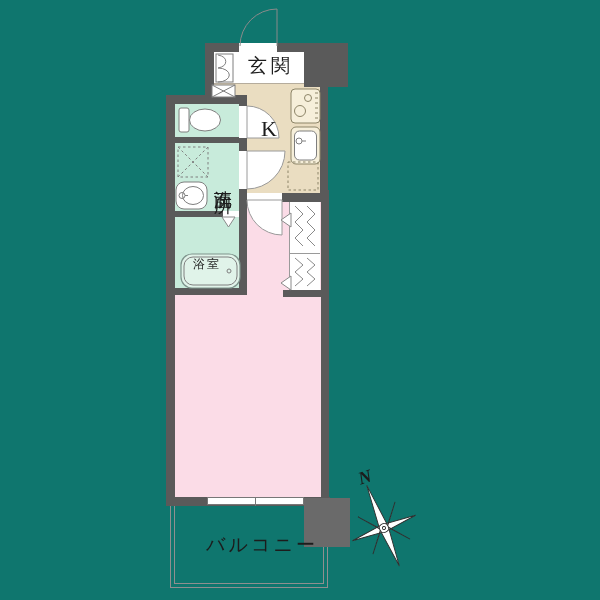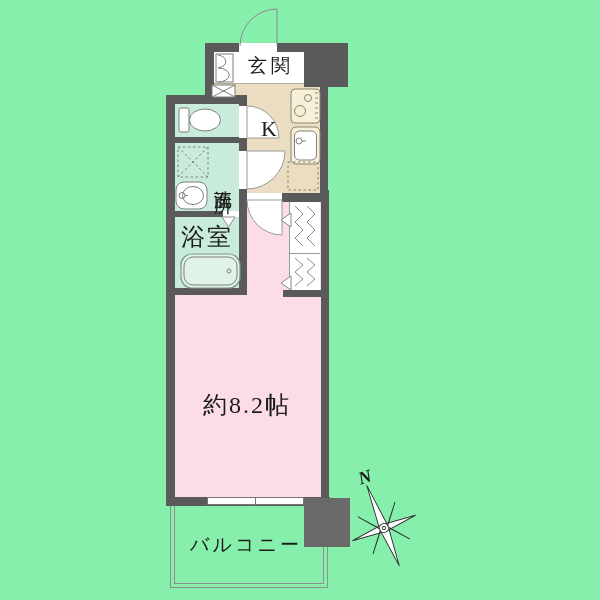--- a/index.html
+++ b/index.html
@@ -1,31 +1,31 @@
 <!DOCTYPE html>
 <html style="--wall: #5a5a5a; --pillar: #6a6a6a; --room_pink: #fbdce7; --wet_mint: #c8ebdb; --kitchen_beige: #eaddc1; --text: #1c1c1c; --fixture_line: #7f7f7f;"><head>
 <meta charset="utf-8">
 <style>
   html,body{margin:0;padding:0;background:#fff;}
-  #plan{position:relative;width:600px;height:600px;background:#86efac;overflow:hidden;
+  #plan{position:relative;width:600px;height:600px;background:#0f766e;overflow:hidden;
         font-family:"Liberation Serif","DejaVu Serif",serif;color:var(--text,#1c1c1c);}
   .wall{position:absolute;background:var(--wall,#5a5a5a);}
   .pillar{position:absolute;background:var(--pillar,#6a6a6a);}
   .floor{position:absolute;}
   .white{background:#fff;}
   .pink{background:var(--room_pink,#fbdce7);}
   .mint{background:var(--wet_mint,#c8ebdb);}
   .beige{background:var(--kitchen_beige,#eaddc1);}
   .lbl{position:absolute;text-align:center;white-space:nowrap;line-height:1.1;}
   .lbl-entrance{font-size:19px;letter-spacing:4px;}
   .lbl-k{font-size:22px;}
   .lbl-wash{writing-mode:vertical-rl;font-size:18px;letter-spacing:3px;}
-  .lbl-bath{font-size:24px;letter-spacing:2px;}
+  .lbl-bath{font-size:12px;letter-spacing:2px;margin-top:34px;}
   .lbl-room{font-size:24px;letter-spacing:2px;}
-  .lbl-balcony{font-size:19px;letter-spacing:3px;}
+  .lbl-balcony{font-size:19px;letter-spacing:3px;padding-left:16px;}
   .lbl-n{font-size:18px;font-weight:bold;font-style:italic;transform:rotate(-18deg);}
   svg{position:absolute;left:0;top:0;}
   .fx{fill:#fff;stroke:#7f7f7f;stroke-width:1;}
   .fx-none{fill:none;stroke:#7f7f7f;stroke-width:1;}
   .kx{fill:#f6efda;stroke:#8d8568;stroke-width:1;}
   .kx-none{fill:none;stroke:#8d8568;stroke-width:1;}
   .door{fill:#fff;stroke:#9a9a9a;stroke-width:1;}
   .line{stroke:#8a8a8a;stroke-width:1;fill:none;}
   .dash{stroke-dasharray:2.5,2.5;}
   .tub{fill:#e0f3e9;stroke:#7e948c;stroke-width:1.2;}
@@ -170,16 +170,15 @@
       <polygon class="compass" points="-20,-20 -3.2,0.6 -0.6,3.2"></polygon>
       <circle class="compass" cx="0" cy="0" r="4.5"></circle>
       <circle class="compass" cx="0" cy="0" r="1.6"></circle>
     </g>
   </svg>
 
   <div class="lbl lbl-entrance" style="left:238px;top:56px;width:66px;">玄関</div>
   <div class="lbl lbl-k" style="left:257px;top:117px;width:24px;">K</div>
   <div class="lbl lbl-wash" style="left:212px;top:146px;height:68px;">洗面所</div>
   <div class="lbl lbl-bath" style="left:181px;top:224px;width:52px;">浴室</div>
-  <div class="lbl lbl-room" style="left:167px;top:392px;width:160px;">約8.2帖</div>
   <div class="lbl lbl-balcony" style="left:170px;top:535px;width:152px;">バルコニー</div>
   <div class="lbl lbl-n" style="left:355px;top:468px;width:20px;">N</div>
 </div>
 
 </body></html>

